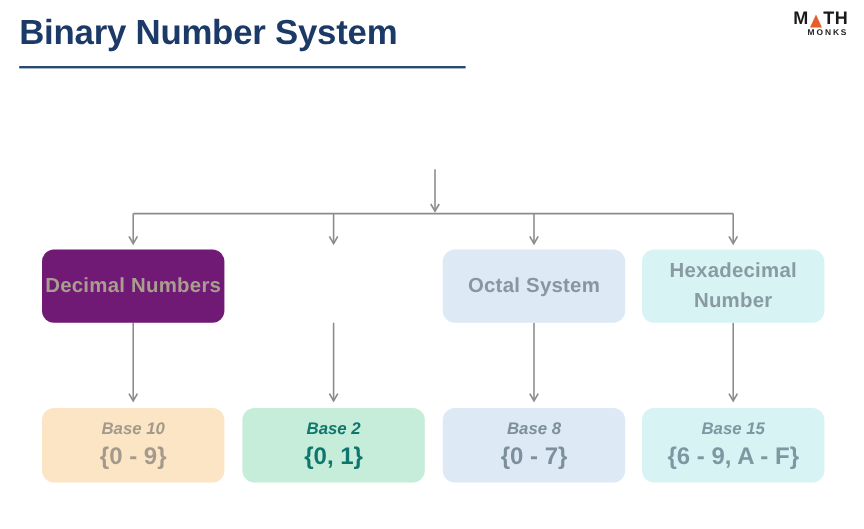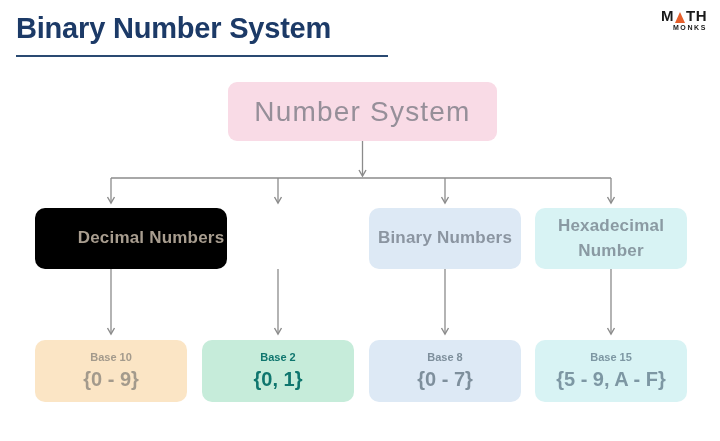--- a/index.html
+++ b/index.html
@@ -30,21 +30,21 @@
     position:absolute;z-index:2;display:flex;flex-direction:column;
     align-items:center;justify-content:center;text-align:center;
     border-radius:10px;
   }
   .root-node{
     left:228px;top:82px;width:269px;height:59px;border-radius:9px;
     font-size:28px;font-weight:500;letter-spacing:1.2px;
   }
   .branch{top:208px;width:152px;height:61px;font-size:17px;font-weight:600;line-height:1.42;letter-spacing:.2px;}
   .leaf{top:340px;width:152px;height:62px;font-weight:600;}
-  .leaf .base-line{font-size:11px;}
+  .leaf .base-line{font-size:14px;font-style:italic;}
   .leaf .digits-line{font-size:20px;margin-top:5px;}
   .emph{font-weight:700;}
   .pos-0{left:35px;}  .pos-1{left:202px;}  .pos-2{left:369px;}  .pos-3{left:535px;}
 </style>
 </head>
 <body>
 
 <div id="stage">
 
   <div class="page-title">Binary Number System</div>
@@ -72,44 +72,41 @@
       <path d="M278,178 L278,203" marker-end="url(#arw)"></path>
       <path d="M445,178 L445,203" marker-end="url(#arw)"></path>
       <path d="M611,178 L611,203" marker-end="url(#arw)"></path>
       <path d="M111,269 L111,334" marker-end="url(#arw)"></path>
       <path d="M278,269 L278,334" marker-end="url(#arw)"></path>
       <path d="M445,269 L445,334" marker-end="url(#arw)"></path>
       <path d="M611,269 L611,334" marker-end="url(#arw)"></path>
     </g>
   </svg>
 
-  <div class="node root-node" style="background-color: rgb(249, 219, 230); color: rgb(150, 143, 153);">
-    <span>Number System</span>
-  </div>
 
-  <div class="node branch pos-0" style="background-color: #000000; color: rgb(168, 157, 143); padding-left: 40px;">
+  <div class="node branch pos-0" style="background-color: #701a75; color: rgb(168, 157, 143);">
     <span>Decimal Numbers</span>
   </div>
   <div class="node branch pos-2" style="background-color: rgb(221, 233, 245); color: rgb(139, 149, 161);">
-    <span>Binary Numbers</span>
+    <span>Octal System</span>
   </div>
   <div class="node branch pos-3" style="background-color: rgb(216, 243, 244); color: rgb(138, 154, 163);">
     <span>Hexadecimal Number</span>
   </div>
 
   <div class="node leaf pos-0" style="background-color: rgb(251, 229, 197); color: rgb(163, 154, 140);">
     <span class="base-line">Base 10</span>
     <span class="digits-line">{0 - 9}</span>
   </div>
   <div class="node leaf emph pos-1" style="background-color: rgb(198, 236, 218); color: #0f766e;">
     <span class="base-line">Base 2</span>
     <span class="digits-line">{0, 1}</span>
   </div>
   <div class="node leaf pos-2" style="background-color: rgb(221, 233, 245); color: rgb(126, 143, 156);">
     <span class="base-line">Base 8</span>
     <span class="digits-line">{0 - 7}</span>
   </div>
   <div class="node leaf pos-3" style="background-color: rgb(216, 243, 244); color: rgb(125, 151, 163);">
     <span class="base-line">Base 15</span>
-    <span class="digits-line">{5 - 9, A - F}</span>
+    <span class="digits-line">{6 - 9, A - F}</span>
   </div>
 
 </div>
 
 </body></html>

